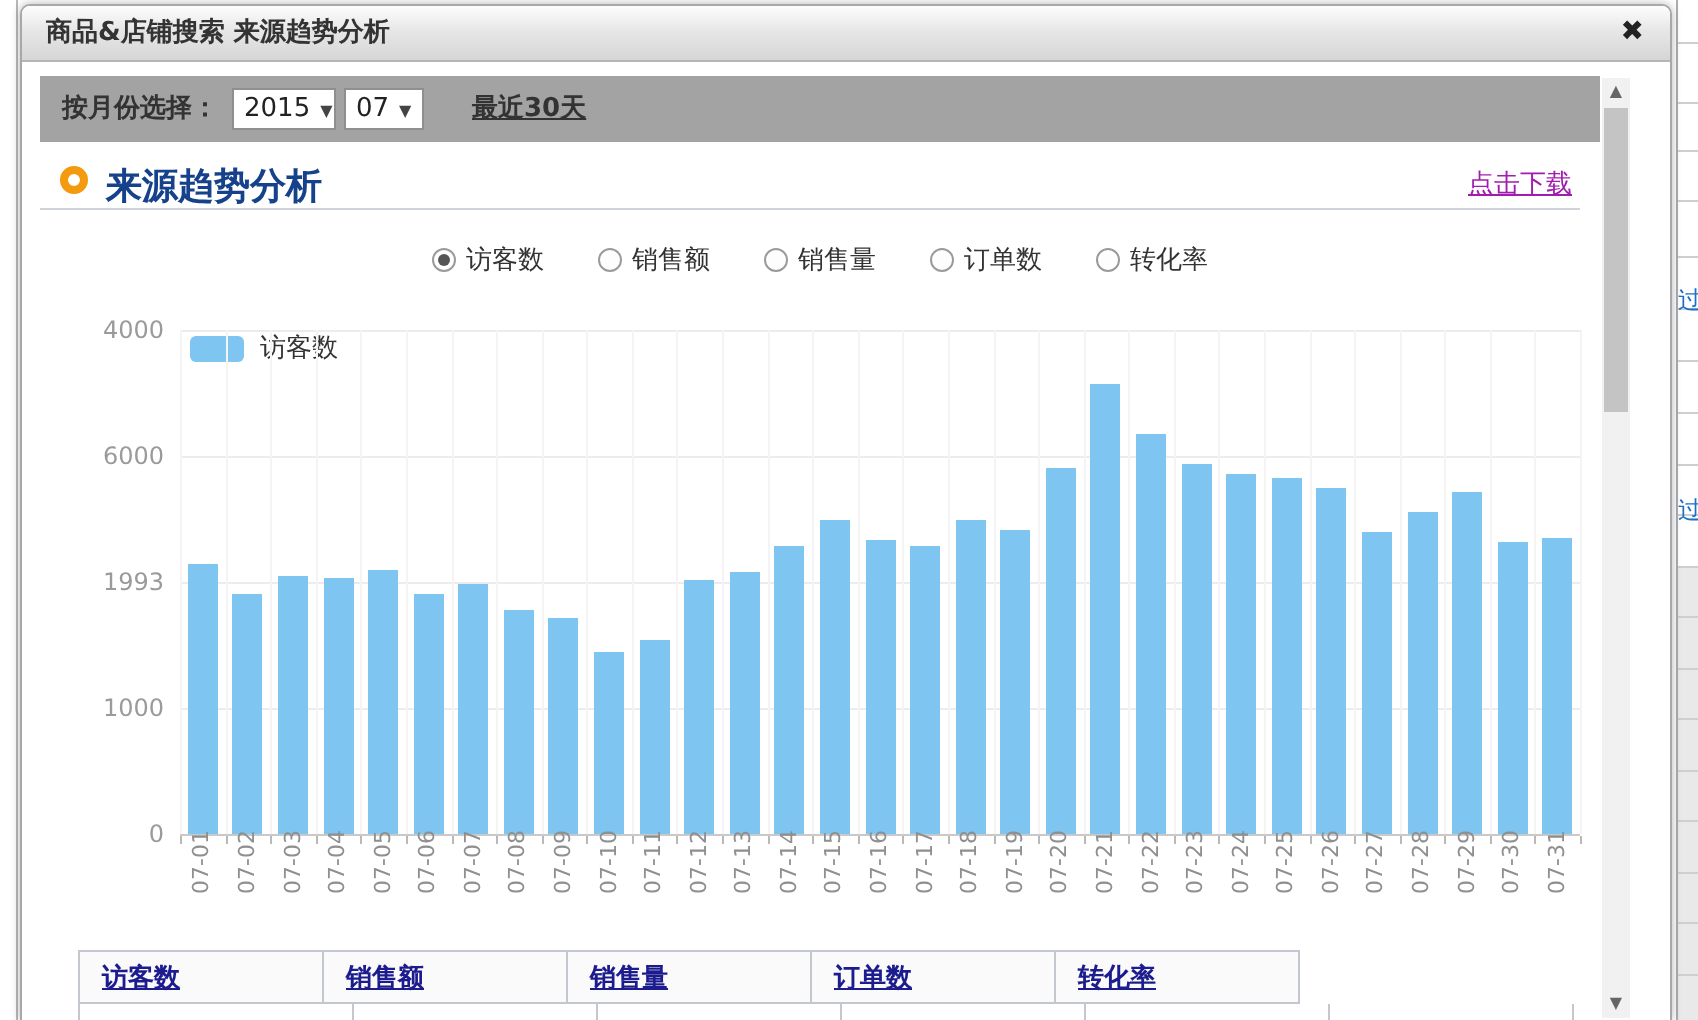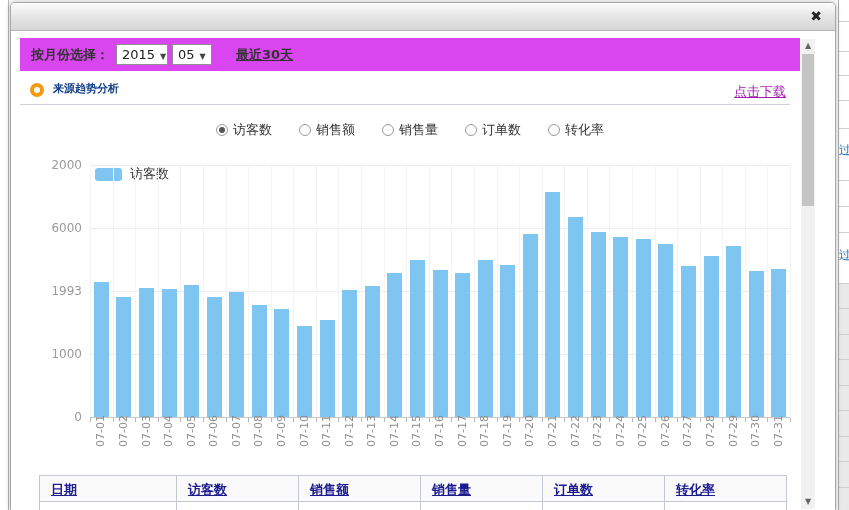--- a/index.html
+++ b/index.html
@@ -16,32 +16,32 @@
   
   #dialog { left:10px; top:2px; width:826px; height:508px; border:1px solid #a8a8a8;
             border-radius:5px 5px 0 0; background:#fff; box-shadow:0 0 5px rgba(0,0,0,.3); }
   #titlebar { left:0; top:0; width:824px; height:28px; border-radius:4px 4px 0 0;
               background:linear-gradient(#fdfdfd,#e7e7e7 45%,#d6d6d6);
               border-bottom:1px solid #b5b5b5; }
   #dlg-title { left:12px; top:0; line-height:28px; font-size:13px; font-weight:bold; color:#333; }
   #dlg-close { right:13px; top:5px; font-size:14px; font-weight:bold; color:#222; cursor:pointer; }
   #dlg-body { left:0; top:28px; width:824px; height:479px; background:#fff; overflow:hidden; }
   
-  #filter-band { left:9px; top:7px; width:780px; height:33px; background:#d946ef; }
+  #filter-band { left:9px; top:7px; width:780px; height:33px; background:#a3a3a3; }
   #filter-label { left:11px; top:0; line-height:33px; font-size:13px; font-weight:bold; color:#333; }
   .select-box { position:absolute; top:6px; height:21px; background:#fff; border:1px solid #8f8f8f;
                 font-size:13px; color:#222; line-height:19px; padding:0 5px; cursor:default; }
   .select-box .chev { font-size:8px; color:#444; margin-left:5px; }
   #year-select { left:96px; width:52px; }
   #month-select { left:152px; width:40px; }
   #recent-link { left:216px; top:0; line-height:33px; font-size:13px; color:#333; font-weight:bold;
                  text-decoration:underline; cursor:pointer; }
   
   #ring-icon { left:19px; top:52px; width:14px; height:14px; border:4px solid #f39a0f; border-radius:50%; background:#fff; }
-  #section-title { left:42px; top:50px; font-size:11px; font-weight:bold; }
+  #section-title { left:42px; top:50px; font-size:18px; font-weight:bold; }
   #download-link { right:49px; top:52px; font-size:13px; text-decoration:underline; cursor:pointer; }
   #section-divider { left:9px; top:73px; width:770px; height:1px; background:#cfd4da; }
   
   #radio-row { left:9px; top:88px; width:780px; height:22px; display:flex; justify-content:center; align-items:center; gap:27px; }
   .radio-item { display:flex; align-items:center; gap:5px; font-size:13px; color:#333; cursor:pointer; }
   .rb { width:12px; height:12px; border:1px solid #9a9a9a; border-radius:50%; background:#fdfdfd; position:relative; }
   .rb.on::after { content:""; position:absolute; left:2px; top:2px; width:6px; height:6px; border-radius:50%; background:#555; }
   
   #chart { left:9px; top:120px; width:778px; height:318px; }
   .ylab { position:absolute; width:50px; text-align:right; font-size:12px; color:#9a9a9a; }
@@ -97,32 +97,33 @@
       <div class="strip-line" style="top: 410px;"></div>
       <div class="strip-line" style="top: 436px;"></div>
       <div class="strip-line" style="top: 461px;"></div>
       <div class="strip-line" style="top: 487px;"></div>
       <div class="strip-link" style="top: 142px;">过</div>
       <div class="strip-link" style="top: 247px;">过</div>
     </div>
 
   <div class="abs" id="dialog">
     <div class="abs" id="titlebar">
+      <span class="abs" id="dlg-title">商品&amp;店铺搜索 来源趋势分析</span>
       <span class="abs" id="dlg-close">✖</span>
     </div>
 
     <div class="abs" id="dlg-body">
 
       <div class="abs" id="filter-band">
         <span class="abs" id="filter-label">按月份选择：</span>
         <span class="select-box" id="year-select">
           <span>2015</span><span class="chev">▼</span>
         </span>
         <span class="select-box" id="month-select">
-          <span>05</span><span class="chev">▼</span>
+          <span>07</span><span class="chev">▼</span>
         </span>
         <a class="abs" id="recent-link">最近30天</a>
       </div>
 
       <div class="abs" id="ring-icon" style="border-color: rgb(243, 154, 15);"></div>
       <span class="abs" id="section-title" style="color: rgb(21, 66, 139);">来源趋势分析</span>
       <a class="abs" id="download-link" style="color: #a21caf;">点击下载</a>
       <div class="abs" id="section-divider"></div>
 
       <div class="abs" id="radio-row">
@@ -147,21 +148,21 @@
             <span>转化率</span>
           </span>
         </div>
 
       <div class="abs" id="chart">
         <div id="legend">
           <span id="legend-swatch" style="background: rgb(126, 197, 241);"></span>
           <span id="legend-label">访客数</span>
         </div>
       <div class="gridh" style="left: 70px; top: 14px; width: 700px;"></div>
-          <div class="ylab" style="left: 12px; top: 7px;">2000</div>
+          <div class="ylab" style="left: 12px; top: 7px;">4000</div>
           <div class="gridh" style="left: 70px; top: 77px; width: 700px;"></div>
           <div class="ylab" style="left: 12px; top: 70px;">6000</div>
           <div class="gridh" style="left: 70px; top: 140px; width: 700px;"></div>
           <div class="ylab" style="left: 12px; top: 133px;">1993</div>
           <div class="gridh" style="left: 70px; top: 203px; width: 700px;"></div>
           <div class="ylab" style="left: 12px; top: 196px;">1000</div>
           <div class="ylab" style="left: 12px; top: 259px;">0</div>
           <div class="gridv" style="left: 70px; top: 14px; height: 252px;"></div>
           <div class="tick" style="left: 70px; top: 267px;"></div>
           <div class="gridv" style="left: 92.6px; top: 14px; height: 252px;"></div>
@@ -286,21 +287,20 @@
           <div class="bar" title="07-29: 2710" style="left: 706.1px; top: 95.3px; width: 15px; height: 170.7px; background: rgb(126, 197, 241);"></div>
           <div class="xlab" style="left: 691.5px; top: 280px;">07-29</div>
           <div class="bar" title="07-30: 2320" style="left: 728.6px; top: 119.8px; width: 15px; height: 146.2px; background: rgb(126, 197, 241);"></div>
           <div class="xlab" style="left: 714.1px; top: 280px;">07-30</div>
           <div class="bar" title="07-31: 2350" style="left: 751.2px; top: 117.9px; width: 15px; height: 148.1px; background: rgb(126, 197, 241);"></div>
           <div class="xlab" style="left: 736.7px; top: 280px;">07-31</div>
         </div>
 
       <div class="abs" id="table">
         <div class="trow" id="thead-row">
-            <div class="tcell" style="width: 137px; color: rgb(28, 28, 143);">日期</div>
             <div class="tcell" style="width: 122px; color: rgb(28, 28, 143);">访客数</div>
             <div class="tcell" style="width: 122px; color: rgb(28, 28, 143);">销售额</div>
             <div class="tcell" style="width: 122px; color: rgb(28, 28, 143);">销售量</div>
             <div class="tcell" style="width: 122px; color: rgb(28, 28, 143);">订单数</div>
             <div class="tcell" style="width: 123px; color: rgb(28, 28, 143);">转化率</div>
           </div>
         <div class="trow" id="tbody-row">
             <div class="tcell2" style="width: 137px;"></div>
             <div class="tcell2" style="width: 122px;"></div>
             <div class="tcell2" style="width: 122px;"></div>

